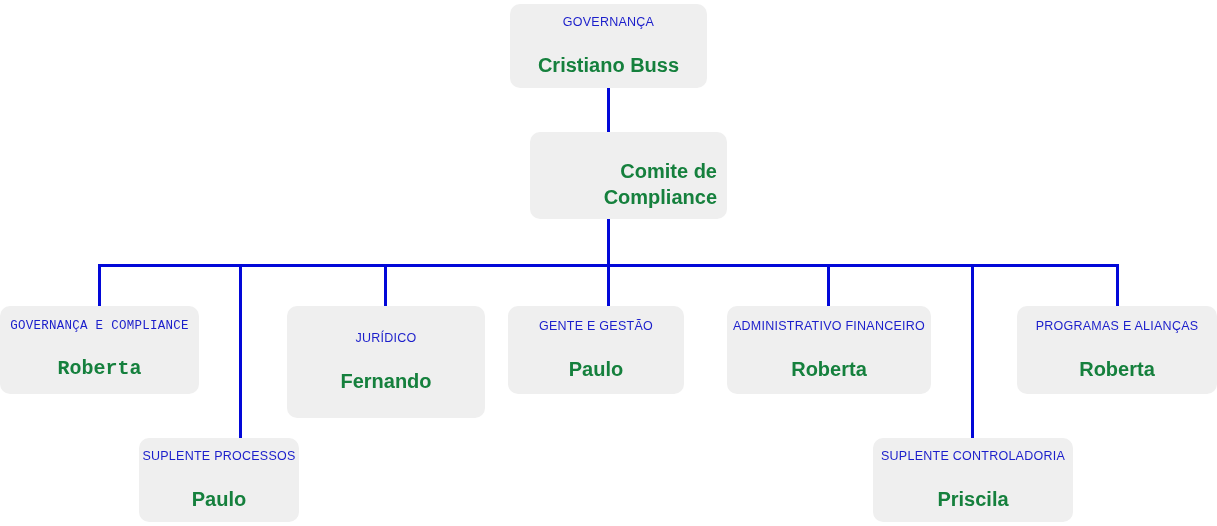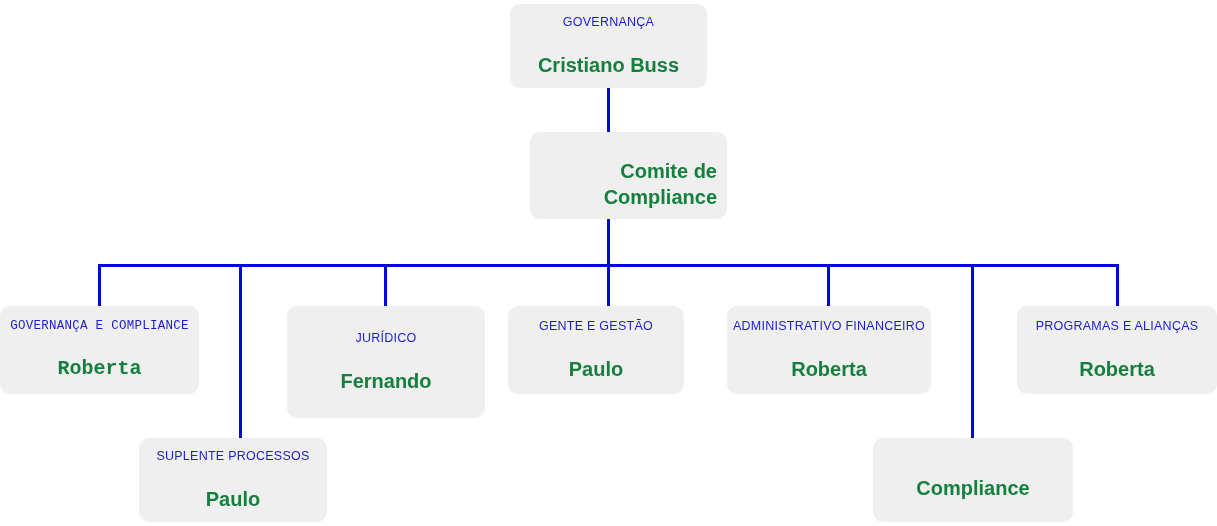--- a/index.html
+++ b/index.html
@@ -51,21 +51,21 @@
     line-height:26px;
     margin-top:16px;
   }
   .n-presidencia{left:510px;top:4px;width:197px;height:84px;}
   .n-comite{left:530px;top:132px;width:197px;height:87px;text-align:right;}
   .n-governanca{left:0px;top:306px;width:199px;height:88px;font-family:Liberation Mono, monospace;}
   .n-juridico{left:287px;top:306px;width:198px;height:112px;}
   .n-gente{left:508px;top:306px;width:176px;height:88px;}
   .n-adm{left:727px;top:306px;width:204px;height:88px;}
   .n-programas{left:1017px;top:306px;width:200px;height:88px;}
-  .n-processos{left:139px;top:438px;width:188px;height:84px;}
+  .n-processos{left:139px;top:438px;width:160px;height:84px;}
   .n-controladoria{left:873px;top:438px;width:200px;height:84px;}
 </style>
 </head>
 <body>
 
 <div class="canvas">
 
   <div class="conn v c-pres-comite"></div>
   <div class="conn v c-comite-bus"></div>
   <div class="conn h c-bus"></div>
@@ -111,16 +111,17 @@
     <div class="label">PROGRAMAS E ALIANÇAS</div>
     <div class="name">Roberta</div>
   </div>
 
   <div class="node n-processos">
     <div class="label">SUPLENTE PROCESSOS</div>
     <div class="name">Paulo</div>
   </div>
 
   <div class="node n-controladoria">
-    <div class="name">Compliance</div>
+    <div class="label">SUPLENTE CONTROLADORIA</div>
+    <div class="name">Priscila</div>
   </div>
 
 </div>
 
 </body></html>

